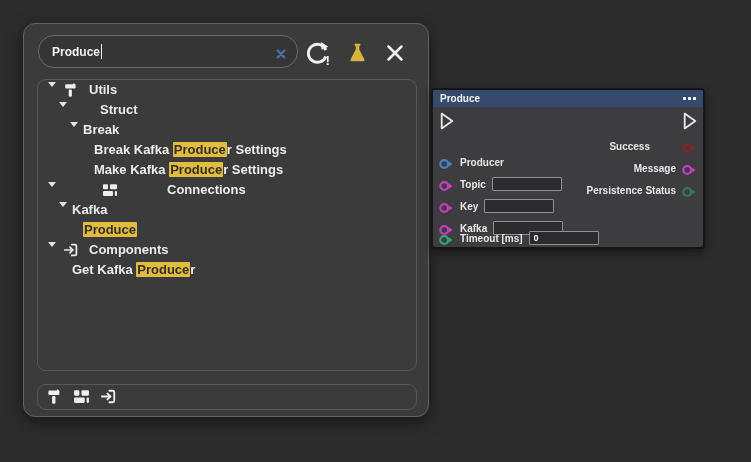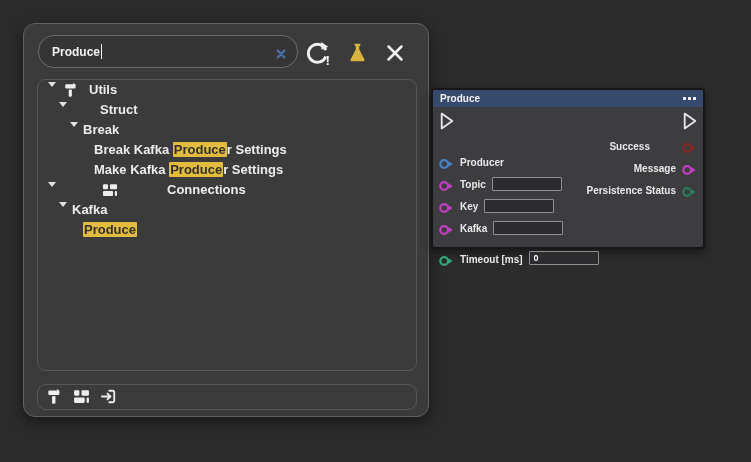--- a/index.html
+++ b/index.html
@@ -161,20 +161,37 @@
         <div class="tree-row" style="padding-left: 18px;">
           <span class="arrow-box">
             <span class="tri-down"></span>
           </span>
           <span><span>Kafka</span></span>
         </div>
         <div class="tree-row" style="padding-left: 29px;">
           <span class="arrow-box"></span>
           <span><span class="hl">Produce</span></span>
         </div>
+        <div class="tree-row" style="padding-left: 7px;">
+          <span class="arrow-box">
+            <span class="tri-down"></span>
+          </span>
+          <span class="row-icon">
+  <svg viewBox="0 0 16 16" fill="none" stroke="currentColor" stroke-width="1.7" stroke-linecap="round" stroke-linejoin="round">
+    <path d="M8.8 2.6 H12 Q13.4 2.6 13.4 4 V12 Q13.4 13.4 12 13.4 H8.8"></path>
+    <path d="M1.8 8 H9.6"></path>
+    <path d="M7 5.2 L9.8 8 L7 10.8"></path>
+  </svg>
+</span>
+          <span><span>Components</span></span>
+        </div>
+        <div class="tree-row" style="padding-left: 18px;">
+          <span class="arrow-box"></span>
+          <span><span>Get Kafka </span><span class="hl">Produce</span><span>r</span></span>
+        </div>
       </div>
   </div>
 
   <div class="bottom-bar">
       <span class="b-icon">
   <svg viewBox="0 0 16 16" fill="currentColor">
     <path d="M2.2 3.4 Q2.2 2.3 3.3 2.3 L10.3 2.3 L10.3 0.9 L12.6 2.6 L12.6 5.6 Q12.6 6.6 11.6 6.6 L3.3 6.6 Q2.2 6.6 2.2 5.5 Z"></path>
     <rect x="5.7" y="7.6" width="3.2" height="7.2" rx="1.2"></rect>
   </svg>
 </span>
@@ -241,21 +258,21 @@
           <input class="nfield" value="" style="">
         </div>
         <div class="nrow l" style="top: 94px;">
           <span class="pin" style="color: rgb(194, 62, 194);"><svg width="15" height="12" viewBox="0 0 15 12">
               <circle cx="5.2" cy="6" r="3.9" fill="none" stroke="currentColor" stroke-width="2.2"></circle>
               <path d="M9.8 3.2 L13.6 6 L9.8 8.8 Z" fill="currentColor"></path>
             </svg></span>
           <span class="nlabel">Kafka</span>
           <input class="nfield" value="" style="">
         </div>
-        <div class="nrow l" style="top: 120px; align-items: flex-end;">
+        <div class="nrow l" style="top: 104px;">
           <span class="pin" style="color: rgb(54, 163, 124);"><svg width="15" height="12" viewBox="0 0 15 12">
               <circle cx="5.2" cy="6" r="3.9" fill="none" stroke="currentColor" stroke-width="2.2"></circle>
               <path d="M9.8 3.2 L13.6 6 L9.8 8.8 Z" fill="currentColor"></path>
             </svg></span>
           <span class="nlabel">Timeout [ms]</span>
           <input class="nfield" value="0" style="">
         </div>
       </div>
     <div>
         <div class="nrow r" style="top: 28px; gap: 32px;">

